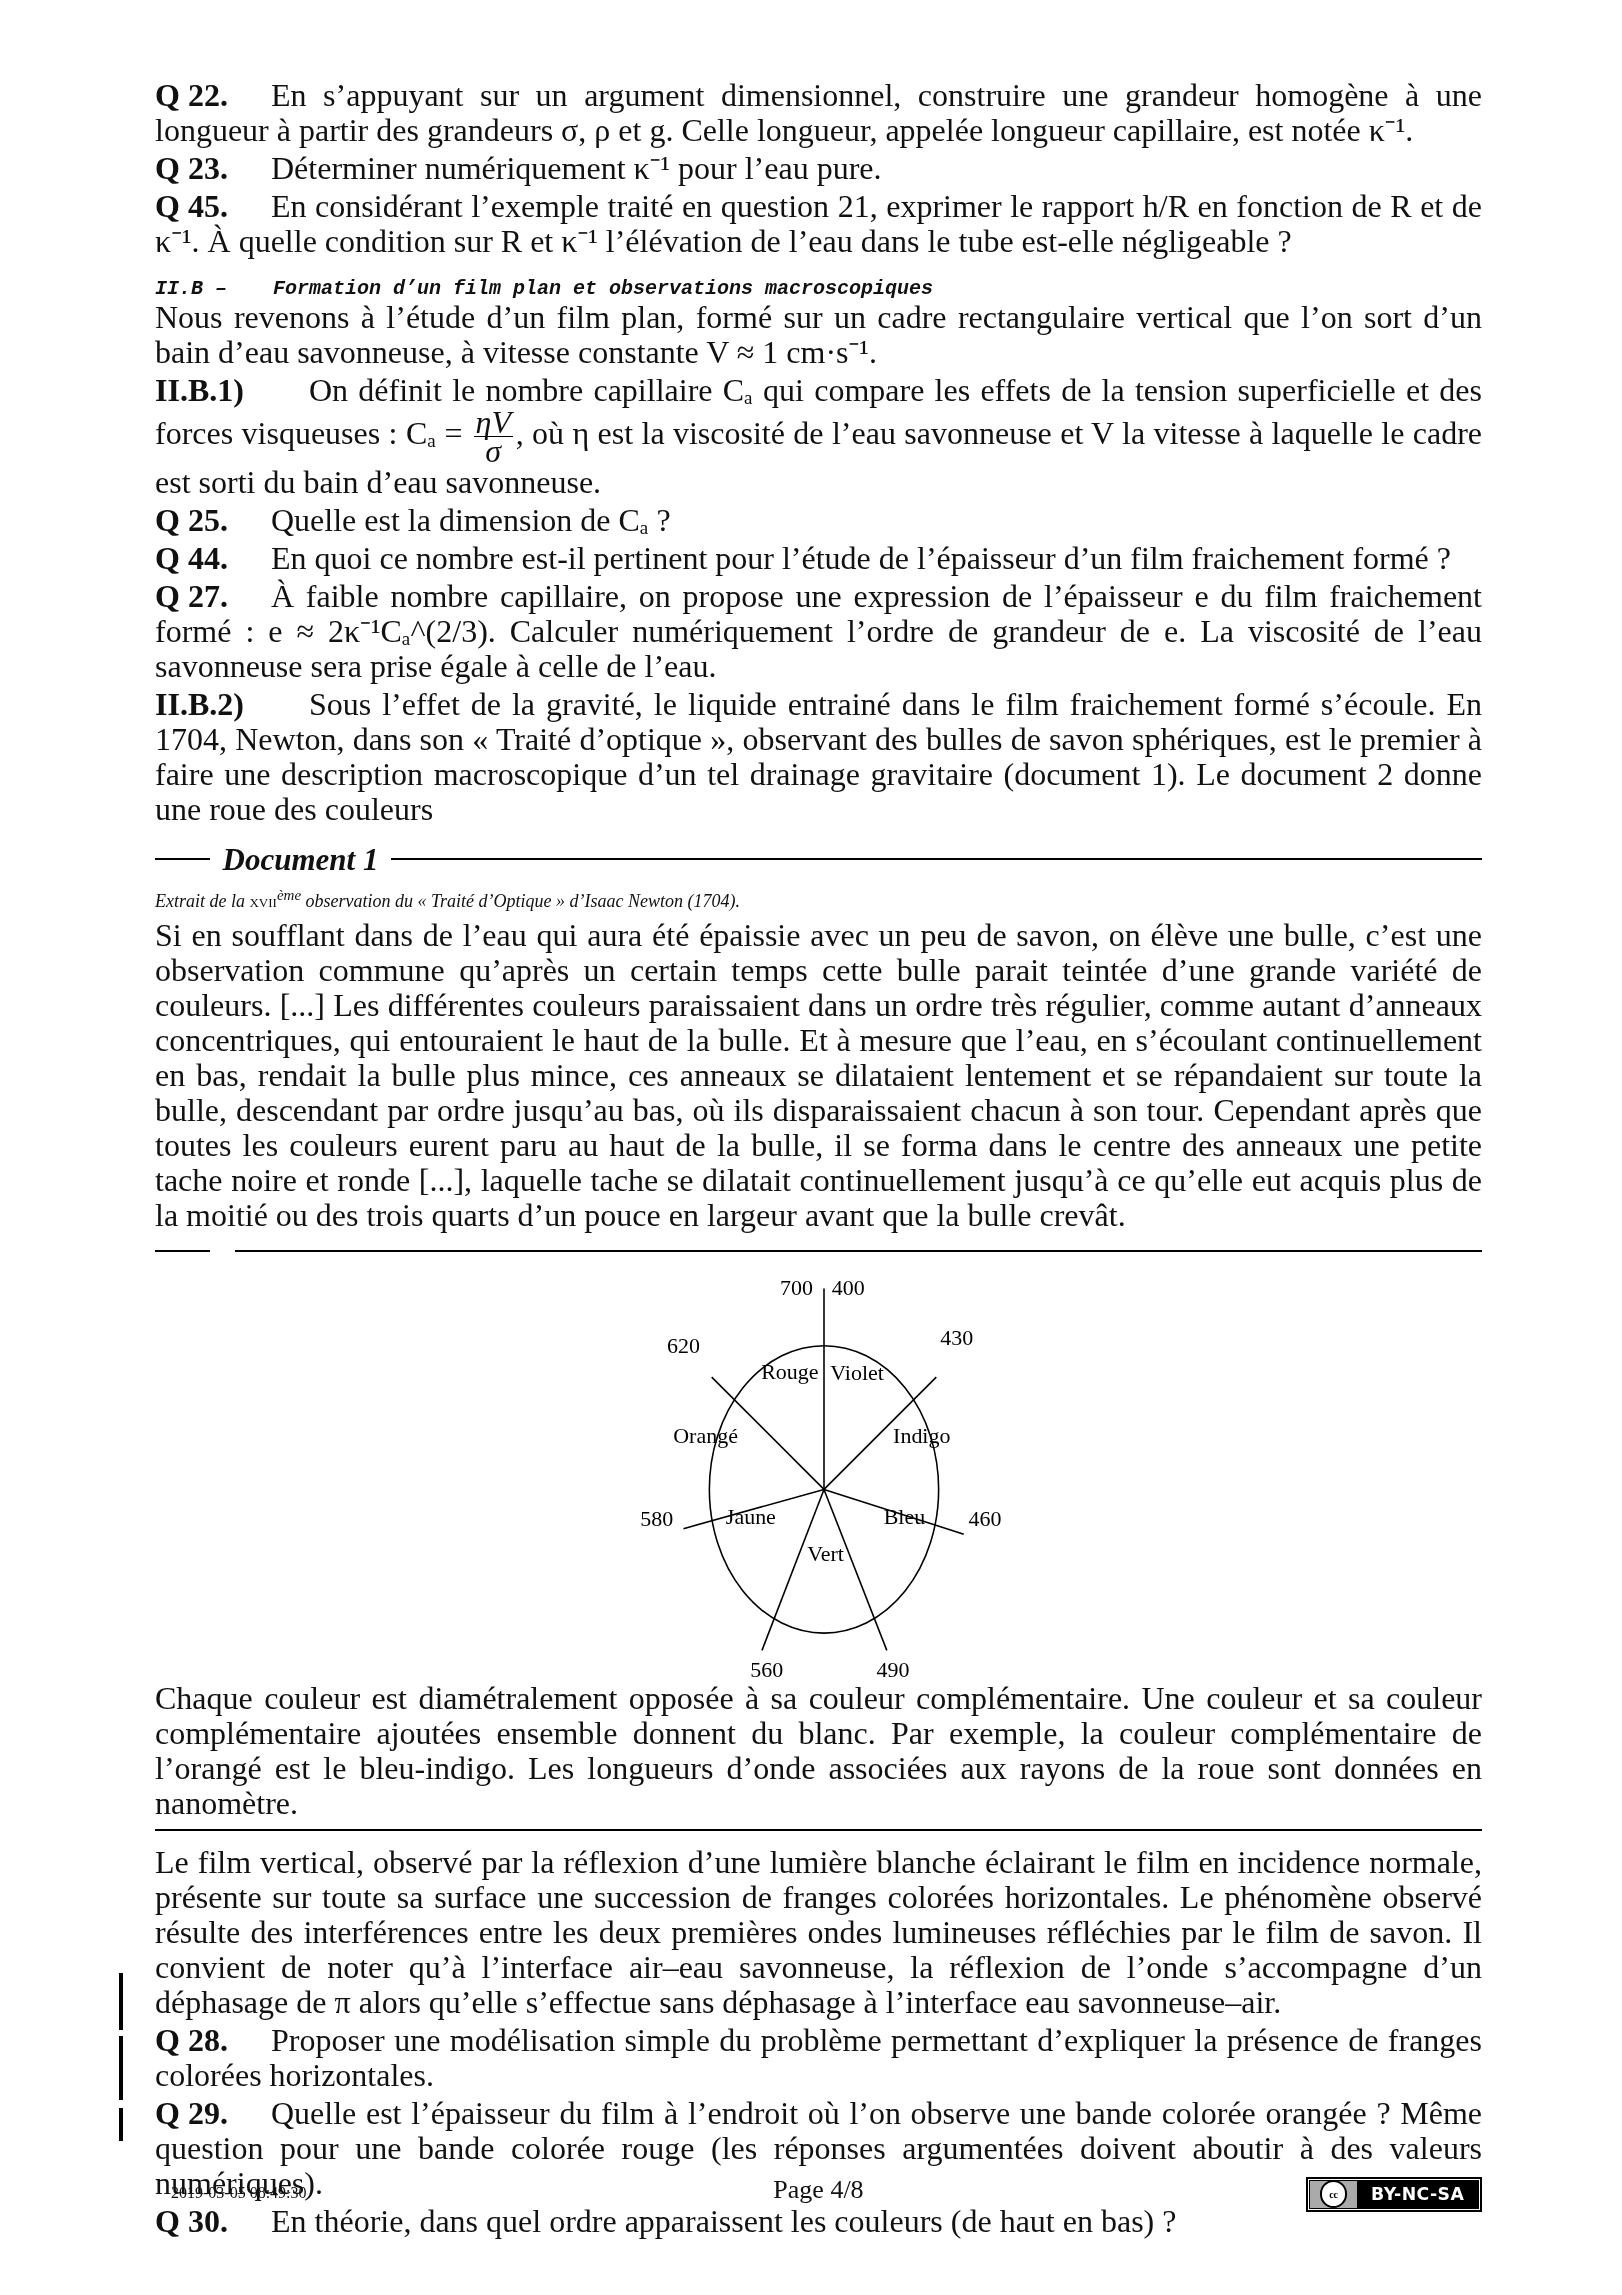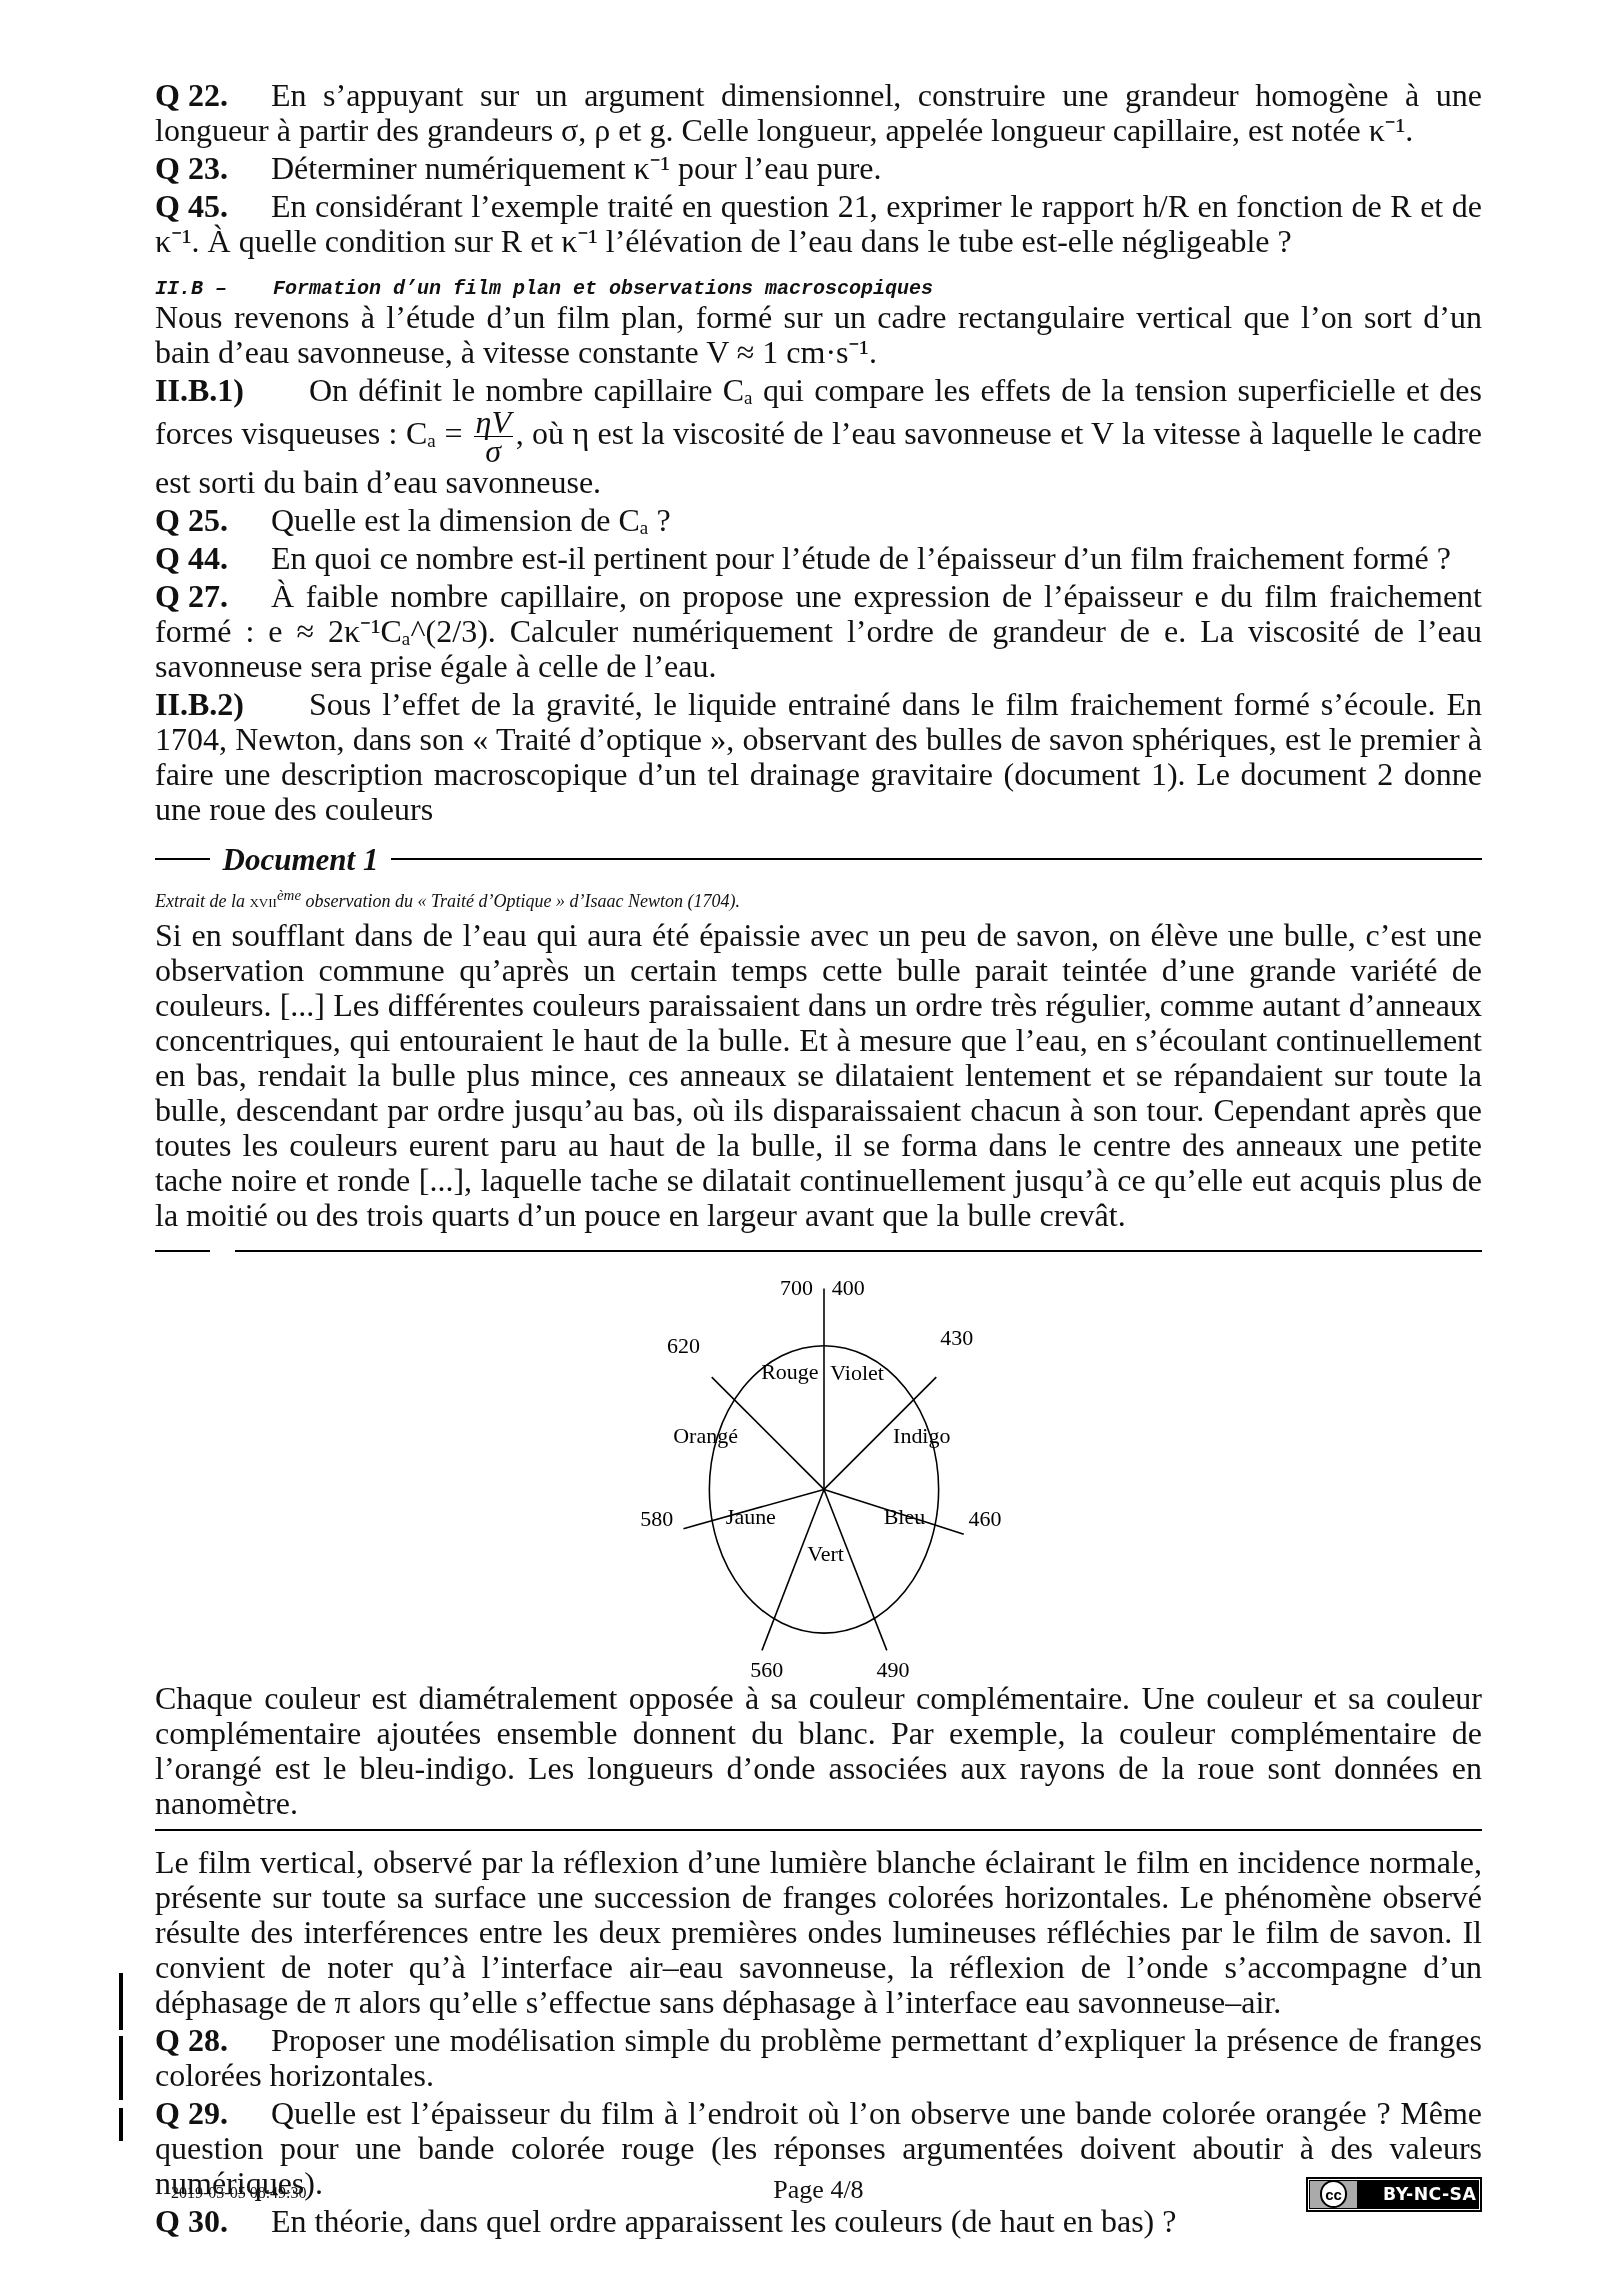--- a/index.html
+++ b/index.html
@@ -22,22 +22,22 @@
   .sc { font-variant:small-caps; font-style:normal; }
   .frac { display:inline-block; vertical-align:middle; text-align:center; line-height:28px; margin:0 3.1px; }
   .frac .n { display:block; border-bottom:1.6px solid #000; font-style:italic; padding:0 1.6px; }
   .frac .d { display:block; font-style:italic; }
   .bar { position:absolute; left:119px; width:3.9px; background:#000; }
   .footer { position:absolute; top:2175px; left:155px; width:1327px; height:31px; }
   .foot-date { position:absolute; left:16px; top:9.4px; font-family:"Liberation Serif",serif; font-size:16px; }
   .foot-page { position:absolute; left:0; width:100%; text-align:center; top:0; font-family:"Liberation Serif",serif; font-size:26px; }
   .cc { position:absolute; right:0; top:1.6px; width:174px; height:33px; background:#000; border:1.6px solid #000; outline:1.6px solid #fff; outline-offset:-3.9px; display:flex; align-items:center; }
   .cc .ccl { width:47px; height:27px; margin-left:3.1px; background:#aaa; display:flex; align-items:center; justify-content:center; }
-  .cc .circ { width:23.6px; height:23.6px; border-radius:50%; background:#fff; border:2.4px solid #000; font-family:Liberation Sans, sans-serif; font-weight:bold; font-size:15px; display:flex; align-items:center; justify-content:center; color:#000; }
-  .cc .ccr { color:#fff; font-family:"DejaVu Sans",sans-serif; font-weight:bold; font-size:17.3px; margin-left:26px; letter-spacing:0.4px; }
+  .cc .circ { width:23.6px; height:23.6px; border-radius:50%; background:#fff; border:2.4px solid #000; font-family:Liberation Serif, serif; font-weight:bold; font-size:10px; display:flex; align-items:center; justify-content:center; color:#000; }
+  .cc .ccr { color:#fff; font-family:"DejaVu Sans",sans-serif; font-weight:bold; font-size:17.3px; margin-left:14px; letter-spacing:0.4px; }
 </style>
 </head>
 <body>
 
 <div class="page">
 
   <p class="p q">
     <span class="qlabel">Q 22.</span><span>En s’appuyant sur un argument dimensionnel, construire une grandeur homogène à une longueur à partir des grandeurs σ, ρ et g. Celle longueur, appelée longueur capillaire, est notée κ⁻¹.</span>
   </p>
   <p class="p q">

